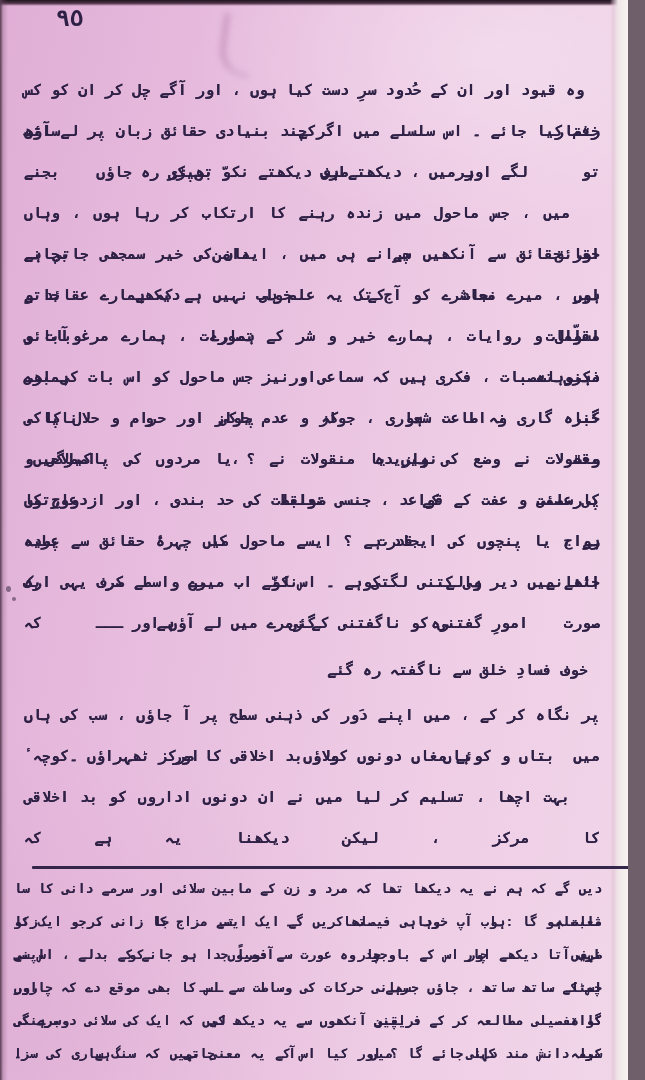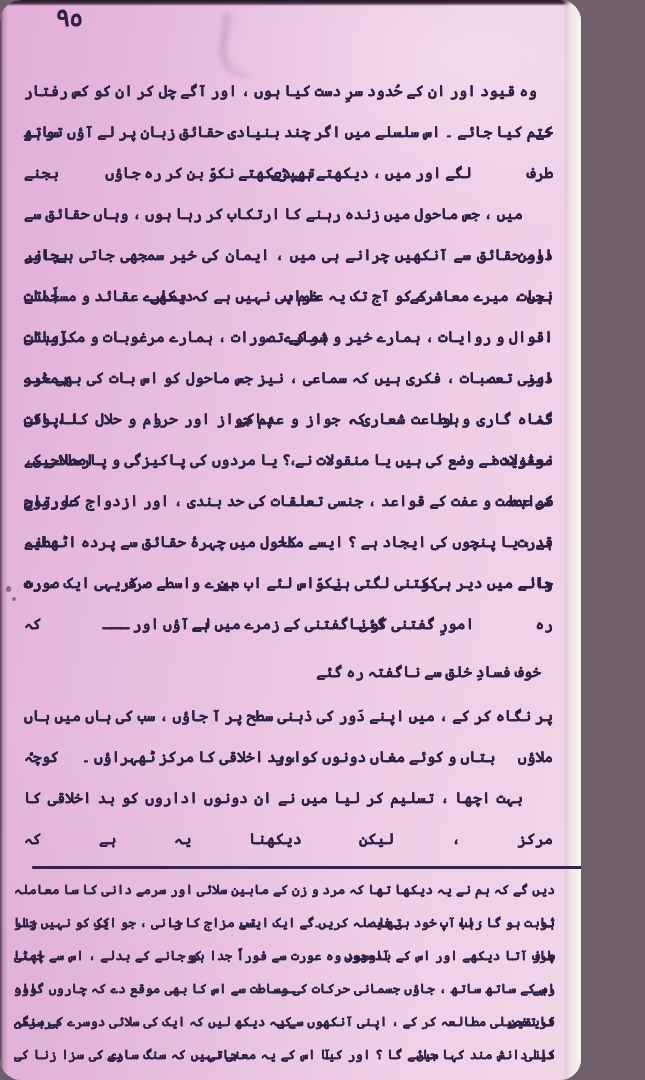--- a/index.html
+++ b/index.html
@@ -1,20 +1,20 @@
 <!DOCTYPE html>
 <html lang="ur"><head>
 <meta charset="utf-8">
 <title>Scanned Urdu Book Page</title>
 <style>
   html,body{margin:0;padding:0;background:#6f5f6a;}
   .page{
-    position:relative;width:581px;height:1080px;overflow:hidden;
+    position:relative;width:628px;height:1080px;overflow:hidden;
     background:linear-gradient(100deg,#e0aed6 0%,#e7bcde 30%,#eecce5 65%,#f1d6e9 100%);
-    font-family:Liberation Serif, serif;color:#2e2145;border-radius:21px;
+    font-family:Liberation Mono, monospace;color:#2e2145;
   }
   .page::before{
     content:"";position:absolute;inset:0;pointer-events:none;
     background:
       radial-gradient(ellipse 420px 260px at 78% 5%, rgba(255,255,255,.30), rgba(255,255,255,0) 70%),
       radial-gradient(ellipse 520px 420px at 6% 95%, rgba(205,145,190,.22), rgba(205,145,190,0) 70%);
   }
   .edge-top{position:absolute;top:0;left:0;right:0;height:6px;
     background:linear-gradient(to bottom,#1f141f,#503449 55%,rgba(80,52,73,0));}
   .edge-left{position:absolute;top:0;left:0;bottom:0;width:8px;

